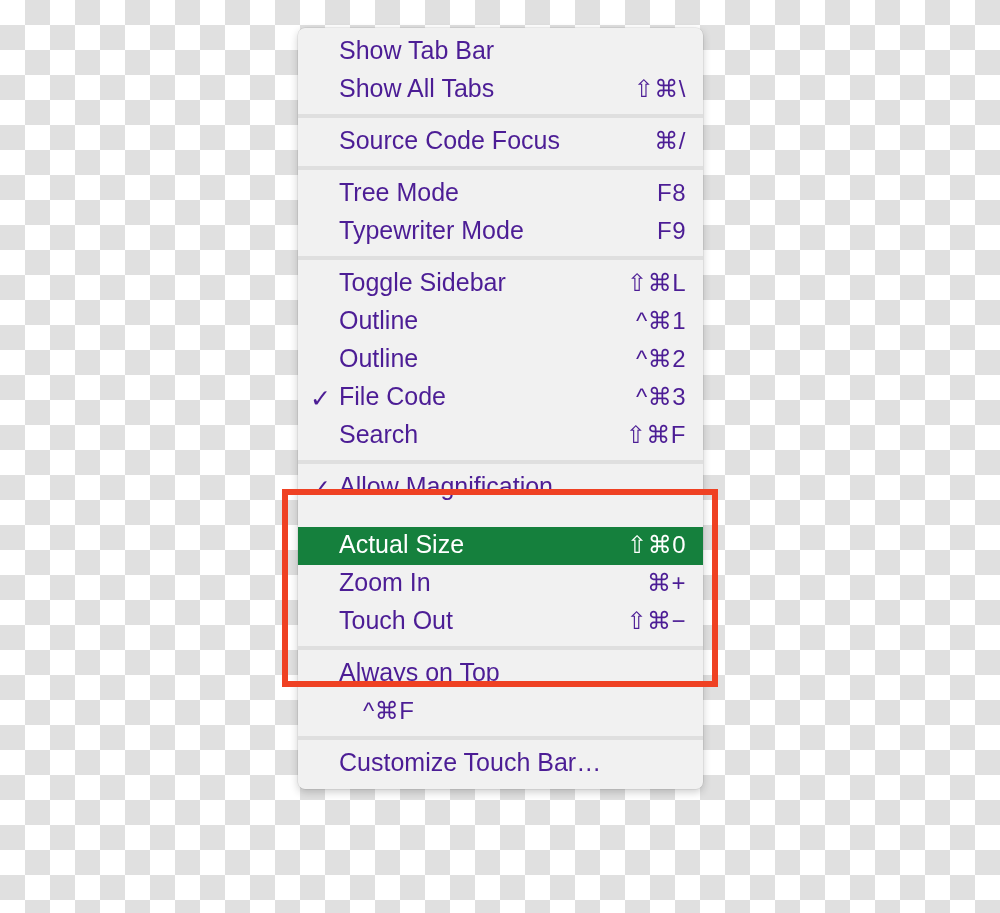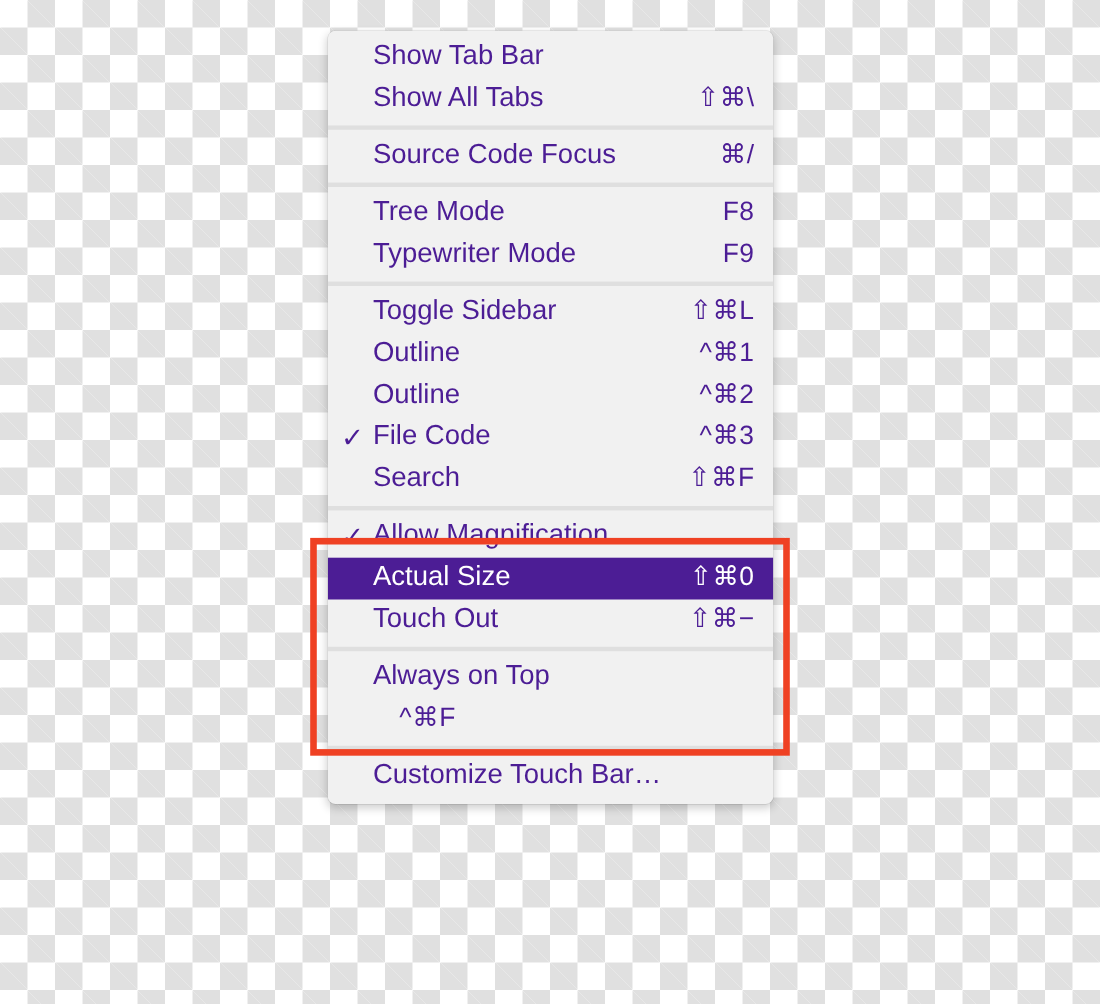--- a/index.html
+++ b/index.html
@@ -44,22 +44,23 @@
     align-items: center;
     padding: 0 17px 0 12px;
     box-sizing: border-box;
     color: #4c1d95;
     font-size: 25px;
     line-height: 1;
     white-space: nowrap;
   }
 
   .menu-item.selected {
-    background: #4c1d95;
+    background: #15803d;
     color: #ffffff;
+    margin-top: 20px;
   }
 
   .check-slot {
     width: 29px;
     flex: 0 0 29px;
     font-size: 25px;
     line-height: 1;
     text-align: left;
     color: inherit;
   }
@@ -170,20 +171,25 @@
         <span class="item-label">Allow Magnification</span>
         <span class="item-shortcut"></span>
       </div>
       <div class="menu-item selected">
         <span class="check-slot"></span>
         <span class="item-label">Actual Size</span>
         <span class="item-shortcut">⇧⌘0</span>
       </div>
       <div class="menu-item">
         <span class="check-slot"></span>
+        <span class="item-label">Zoom In</span>
+        <span class="item-shortcut">⌘+</span>
+      </div>
+      <div class="menu-item">
+        <span class="check-slot"></span>
         <span class="item-label">Touch Out</span>
         <span class="item-shortcut">⇧⌘−</span>
       </div>
     </div>
     <div class="menu-separator"></div>
     <div class="menu-group">
       <div class="menu-item">
         <span class="check-slot"></span>
         <span class="item-label">Always on Top</span>
         <span class="item-shortcut"></span>

